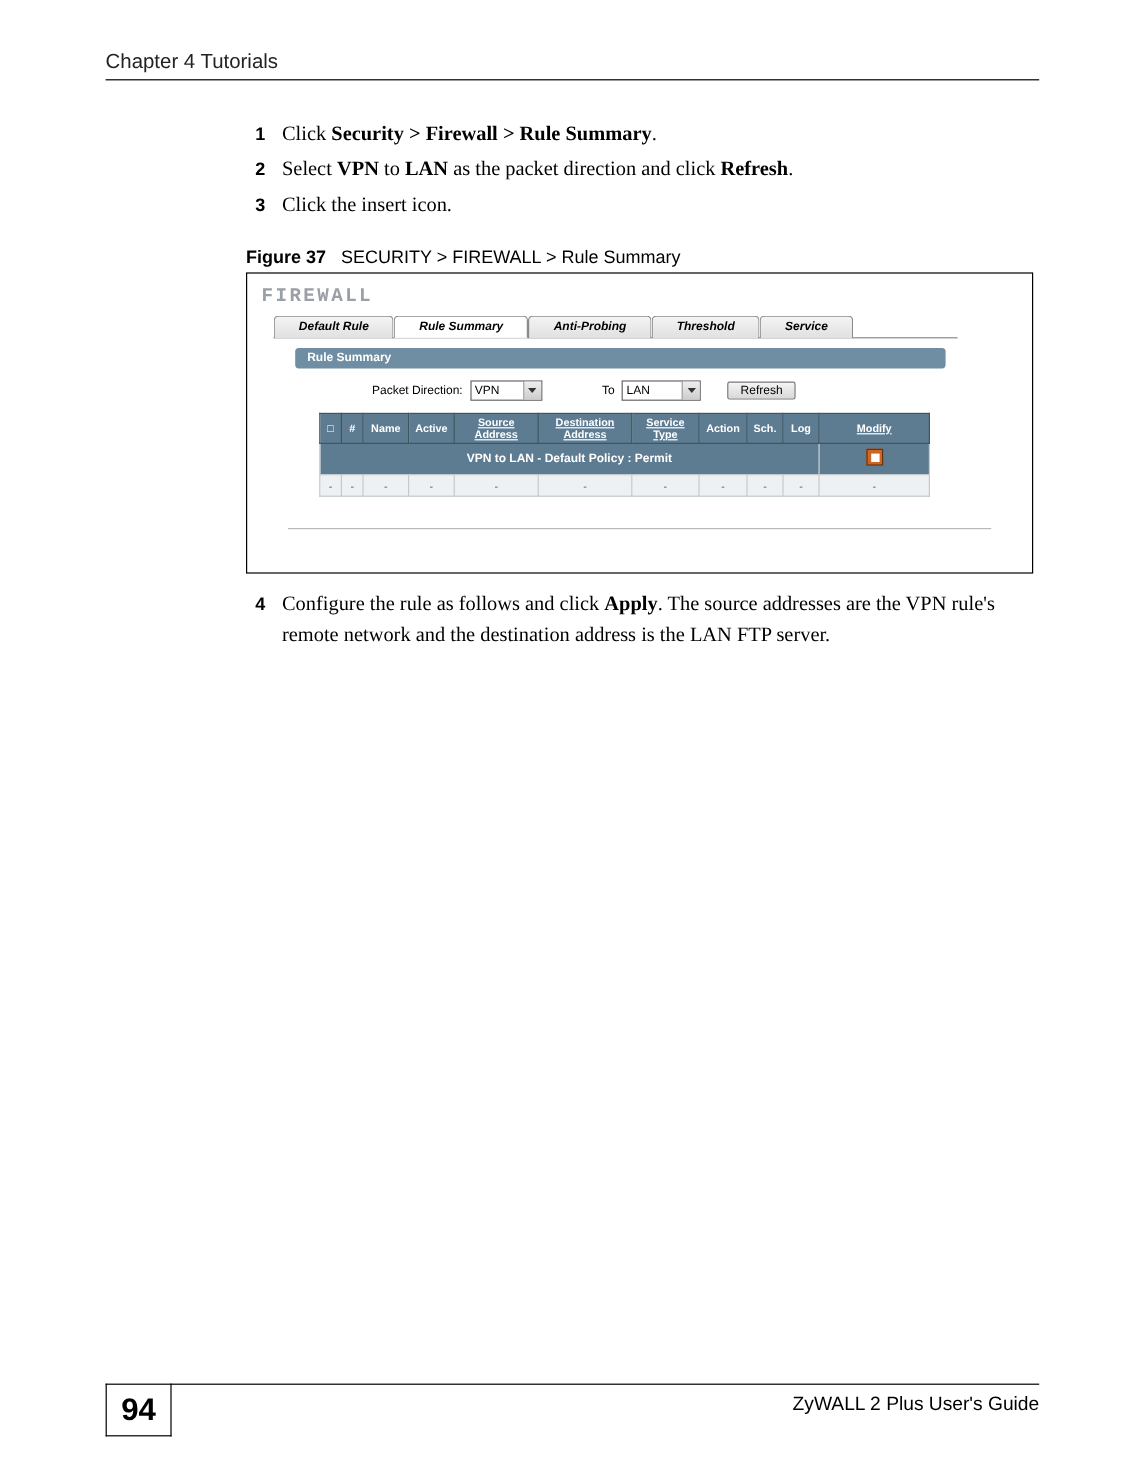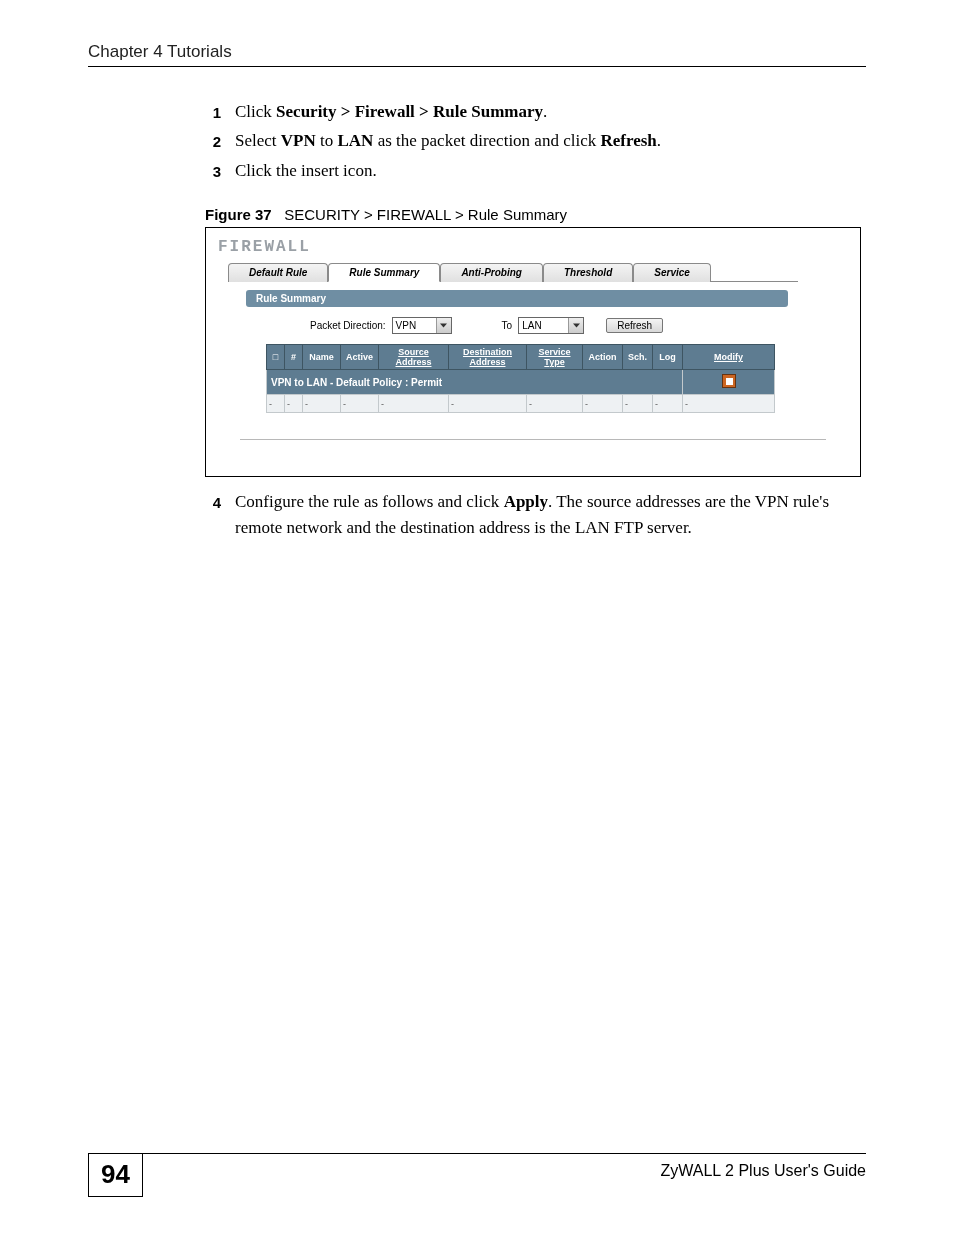--- a/index.html
+++ b/index.html
@@ -155,20 +155,21 @@
     border: 1px solid #3e5562;
     font-weight: bold;
     padding: 2px 2px;
     text-align: center;
   }
   .rule-table th a { color: #fff; text-decoration: underline; }
   .rule-table td {
     border: 1px solid #c3c9cc;
     background: #eef1f3;
     color: #555;
+    text-align: center;
     height: 18px;
     padding: 2px;
   }
   .policy-row td {
     background: #5e7c91;
     color: #fff;
     font-weight: bold;
     font-size: 10px;
     padding: 4px;
   }

